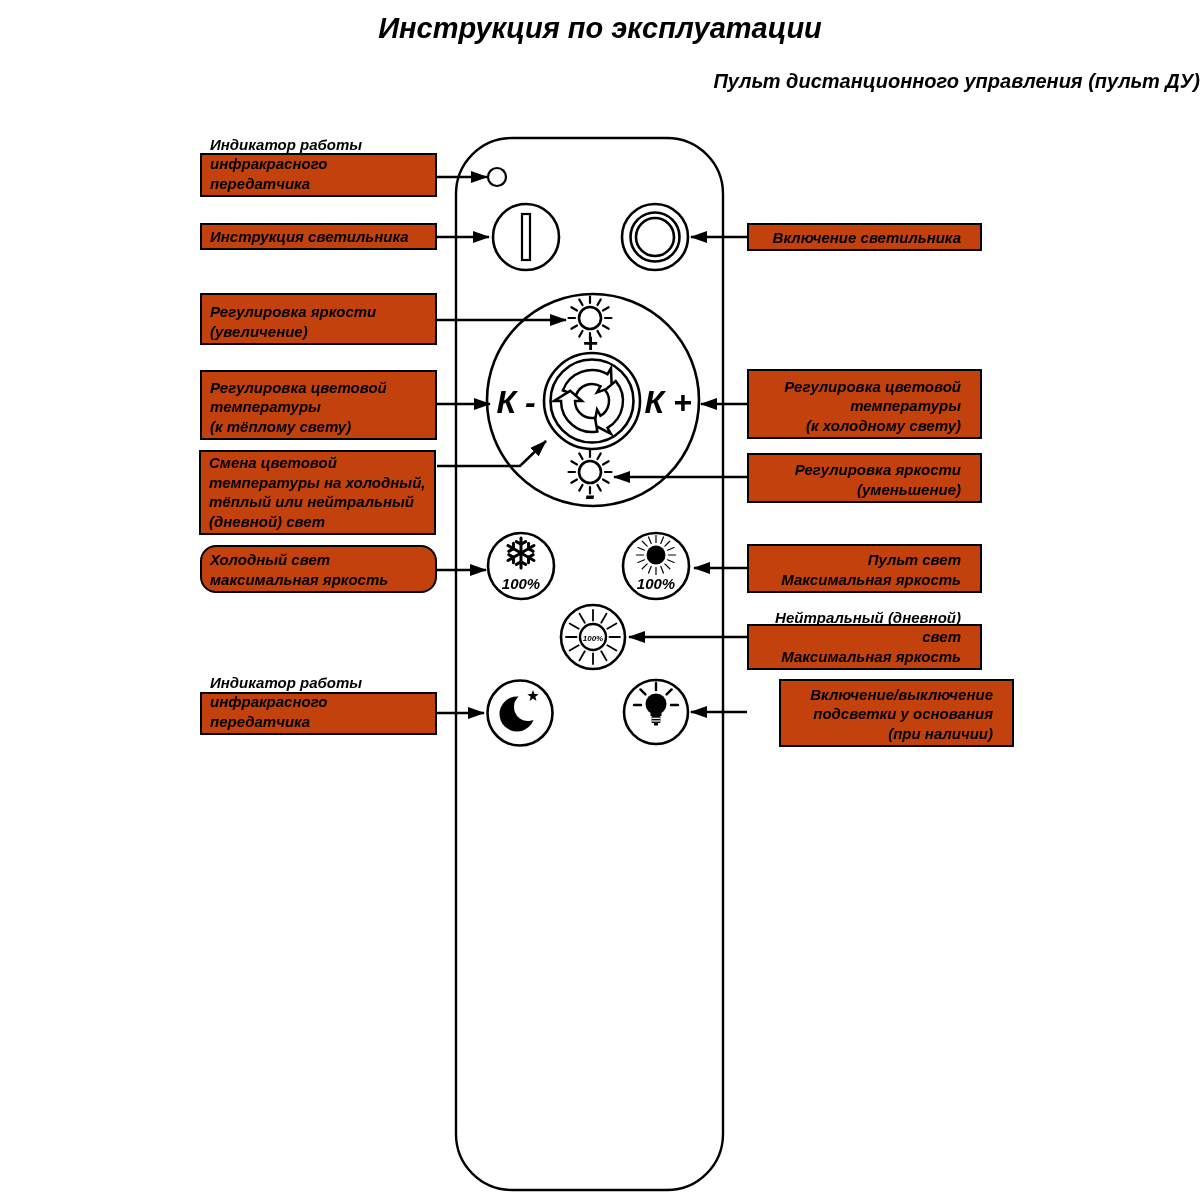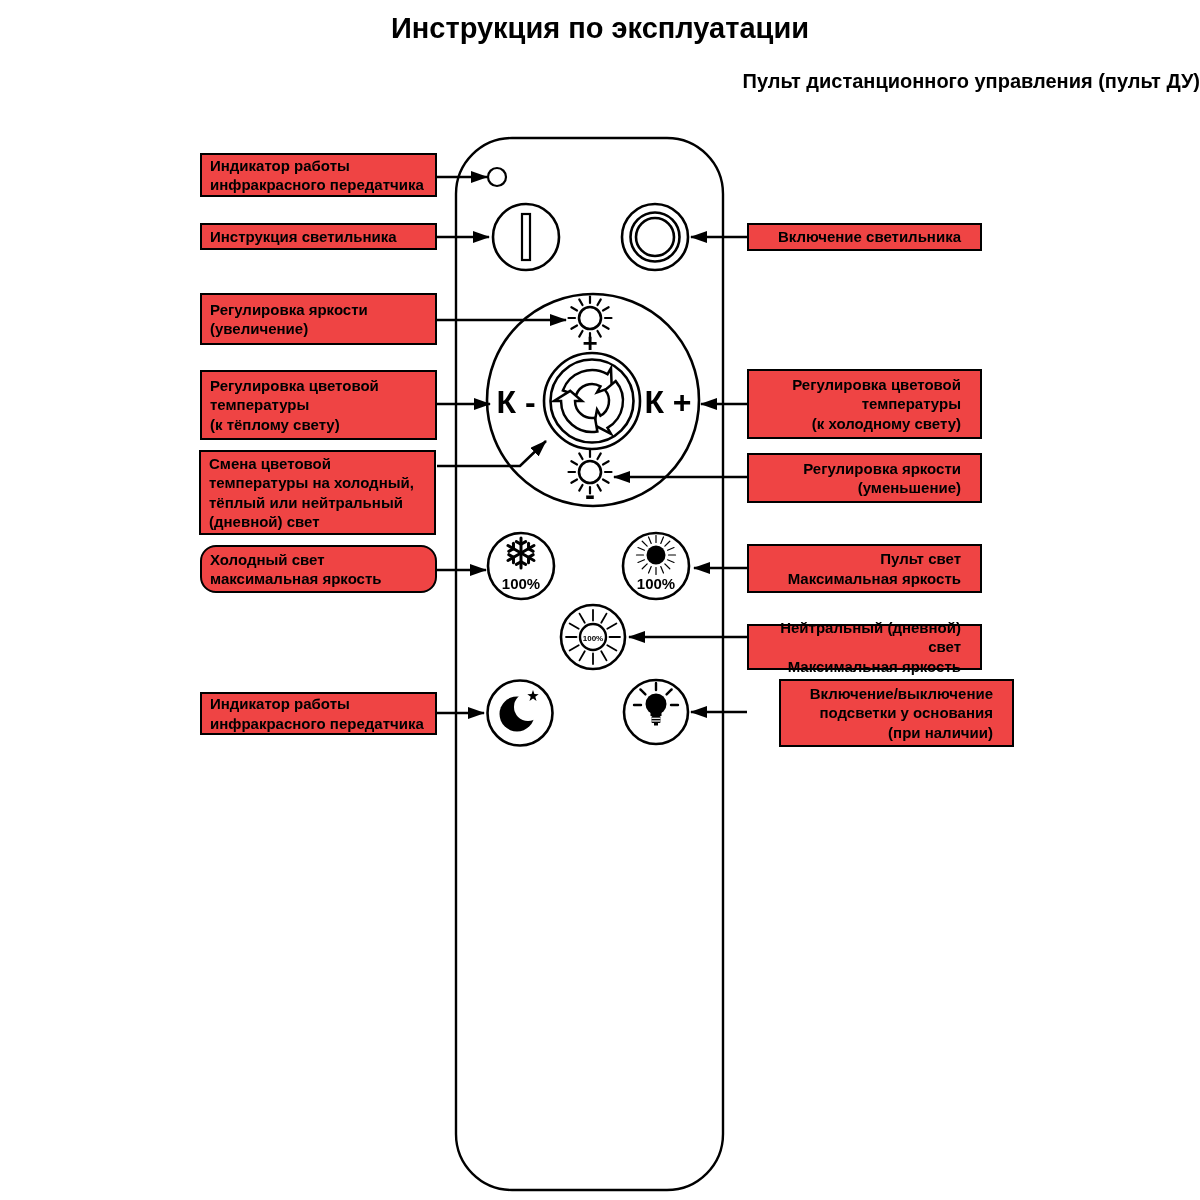--- a/index.html
+++ b/index.html
@@ -1,23 +1,23 @@
 <!DOCTYPE html>
 <html><head>
 <meta charset="utf-8">
 <style>
   html,body{margin:0;padding:0;background:#ffffff;}
   #canvas{position:relative;width:1200px;height:1200px;background:#fff;
-          font-family:"Liberation Sans",sans-serif;color:#000;overflow:hidden;}
+          font-family:"Liberation Sans",sans-serif;color:#000;overflow:hidden;font-style:italic;}
   .title{position:absolute;left:0;top:12px;width:100%;text-align:center;
          font-size:29px;font-weight:bold;margin:0;}
   .subtitle{position:absolute;left:0;top:70px;width:100%;text-align:right;
             font-size:20px;font-weight:bold;margin:0;}
-  .callout{position:absolute;border:2px solid #000;background:#ef4444;
-           display:flex;align-items:center;box-sizing:border-box;z-index:3;}
+  .callout{position:absolute;border:2px solid #000;background:#c2410c;
+           display:flex;align-items:flex-end;box-sizing:border-box;z-index:3;}
   .callout p{margin:0;font-size:15px;font-weight:bold;line-height:1.3;
              white-space:pre-line;width:100%;}
   .callout.left{padding:2px 6px 2px 8px;}
   .callout.left p{text-align:left;}
   .callout.right{padding:2px 19px 2px 6px;}
   .callout.right p{text-align:right;}
   svg{position:absolute;left:0;top:0;z-index:1;}
   svg text{font-family:"Liberation Sans",sans-serif;font-weight:bold;fill:#000;}
 </style>
 </head>

